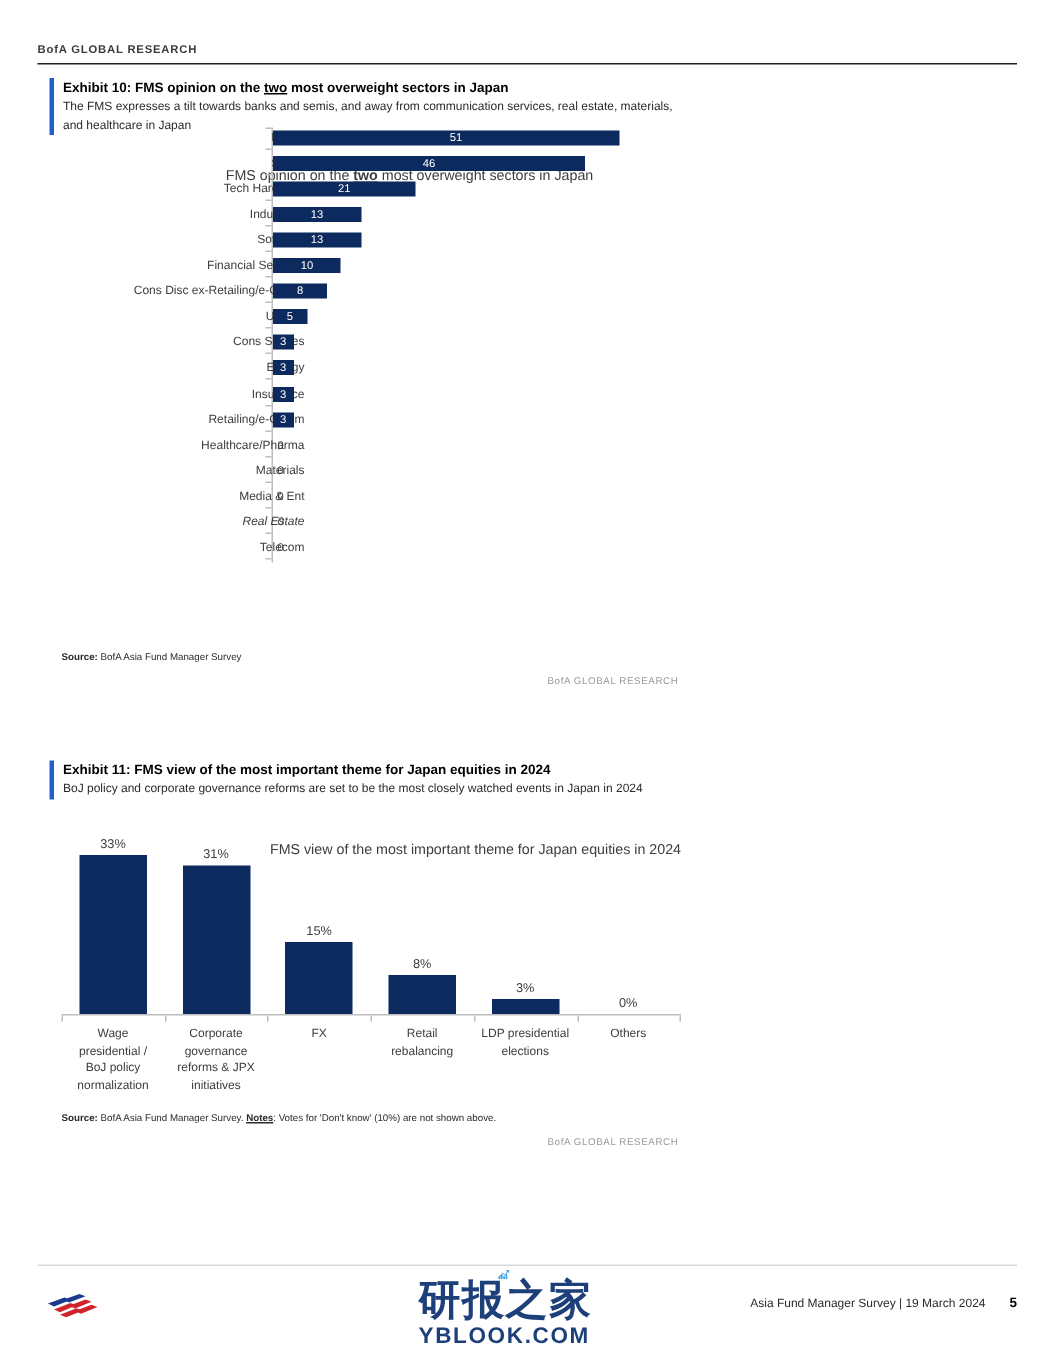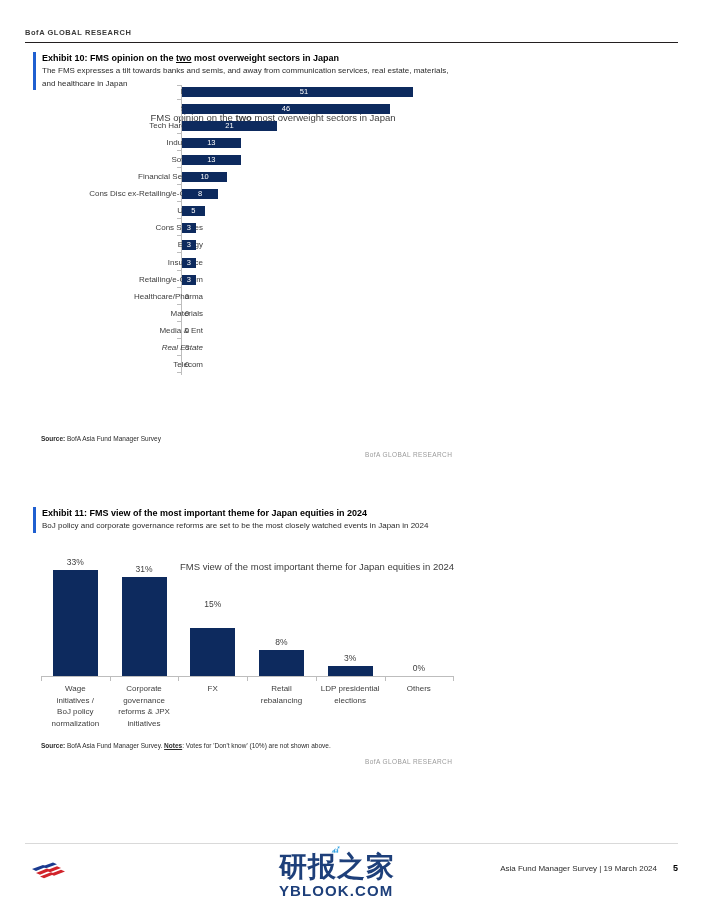--- a/index.html
+++ b/index.html
@@ -385,39 +385,39 @@
   <div class="chart-title" style="position:absolute;top:38px;left:74px;width:420px;margin-top:16px;">FMS view of the most important theme for Japan equities in 2024</div>
 
   <div id="barchart-v">
     <div id="v-baseline" style="width: 413.2px;"></div>
   <div class="vcol" style="left: 8px; width: 68.7px; height: 143px;">
         <div class="vbar" style="height: 105.6px; width: 45px; left: 11.85px; background: rgb(13, 42, 94);"></div>
         <div class="vlab" style="top: 24.4px;">33%</div>
       </div>
       <div class="vcat" style="left: 8px; width: 68.7px;">
         <div>Wage</div>
-        <div>initiatives /</div>
+        <div>presidential /</div>
         <div>BoJ policy</div>
         <div>normalization</div>
       </div>
       <div class="vtick" style="left: 8px;"></div>
       <div class="vcol" style="left: 76.7px; width: 68.7px; height: 143px;">
         <div class="vbar" style="height: 99.2px; width: 45px; left: 11.85px; background: rgb(13, 42, 94);"></div>
         <div class="vlab" style="top: 30.8px;">31%</div>
       </div>
       <div class="vcat" style="left: 76.7px; width: 68.7px;">
         <div>Corporate</div>
         <div>governance</div>
         <div>reforms &amp; JPX</div>
         <div>initiatives</div>
       </div>
       <div class="vtick" style="left: 76.7px;"></div>
       <div class="vcol" style="left: 145.4px; width: 68.7px; height: 143px;">
         <div class="vbar" style="height: 48px; width: 45px; left: 11.85px; background: rgb(13, 42, 94);"></div>
-        <div class="vlab" style="top: 66px;">15%</div>
+        <div class="vlab" style="top: 82px;">15%</div>
       </div>
       <div class="vcat" style="left: 145.4px; width: 68.7px;">
         <div>FX</div>
       </div>
       <div class="vtick" style="left: 145.4px;"></div>
       <div class="vcol" style="left: 214.1px; width: 68.7px; height: 143px;">
         <div class="vbar" style="height: 25.6px; width: 45px; left: 11.85px; background: rgb(13, 42, 94);"></div>
         <div class="vlab" style="top: 104.4px;">8%</div>
       </div>
       <div class="vcat" style="left: 214.1px; width: 68.7px;">

